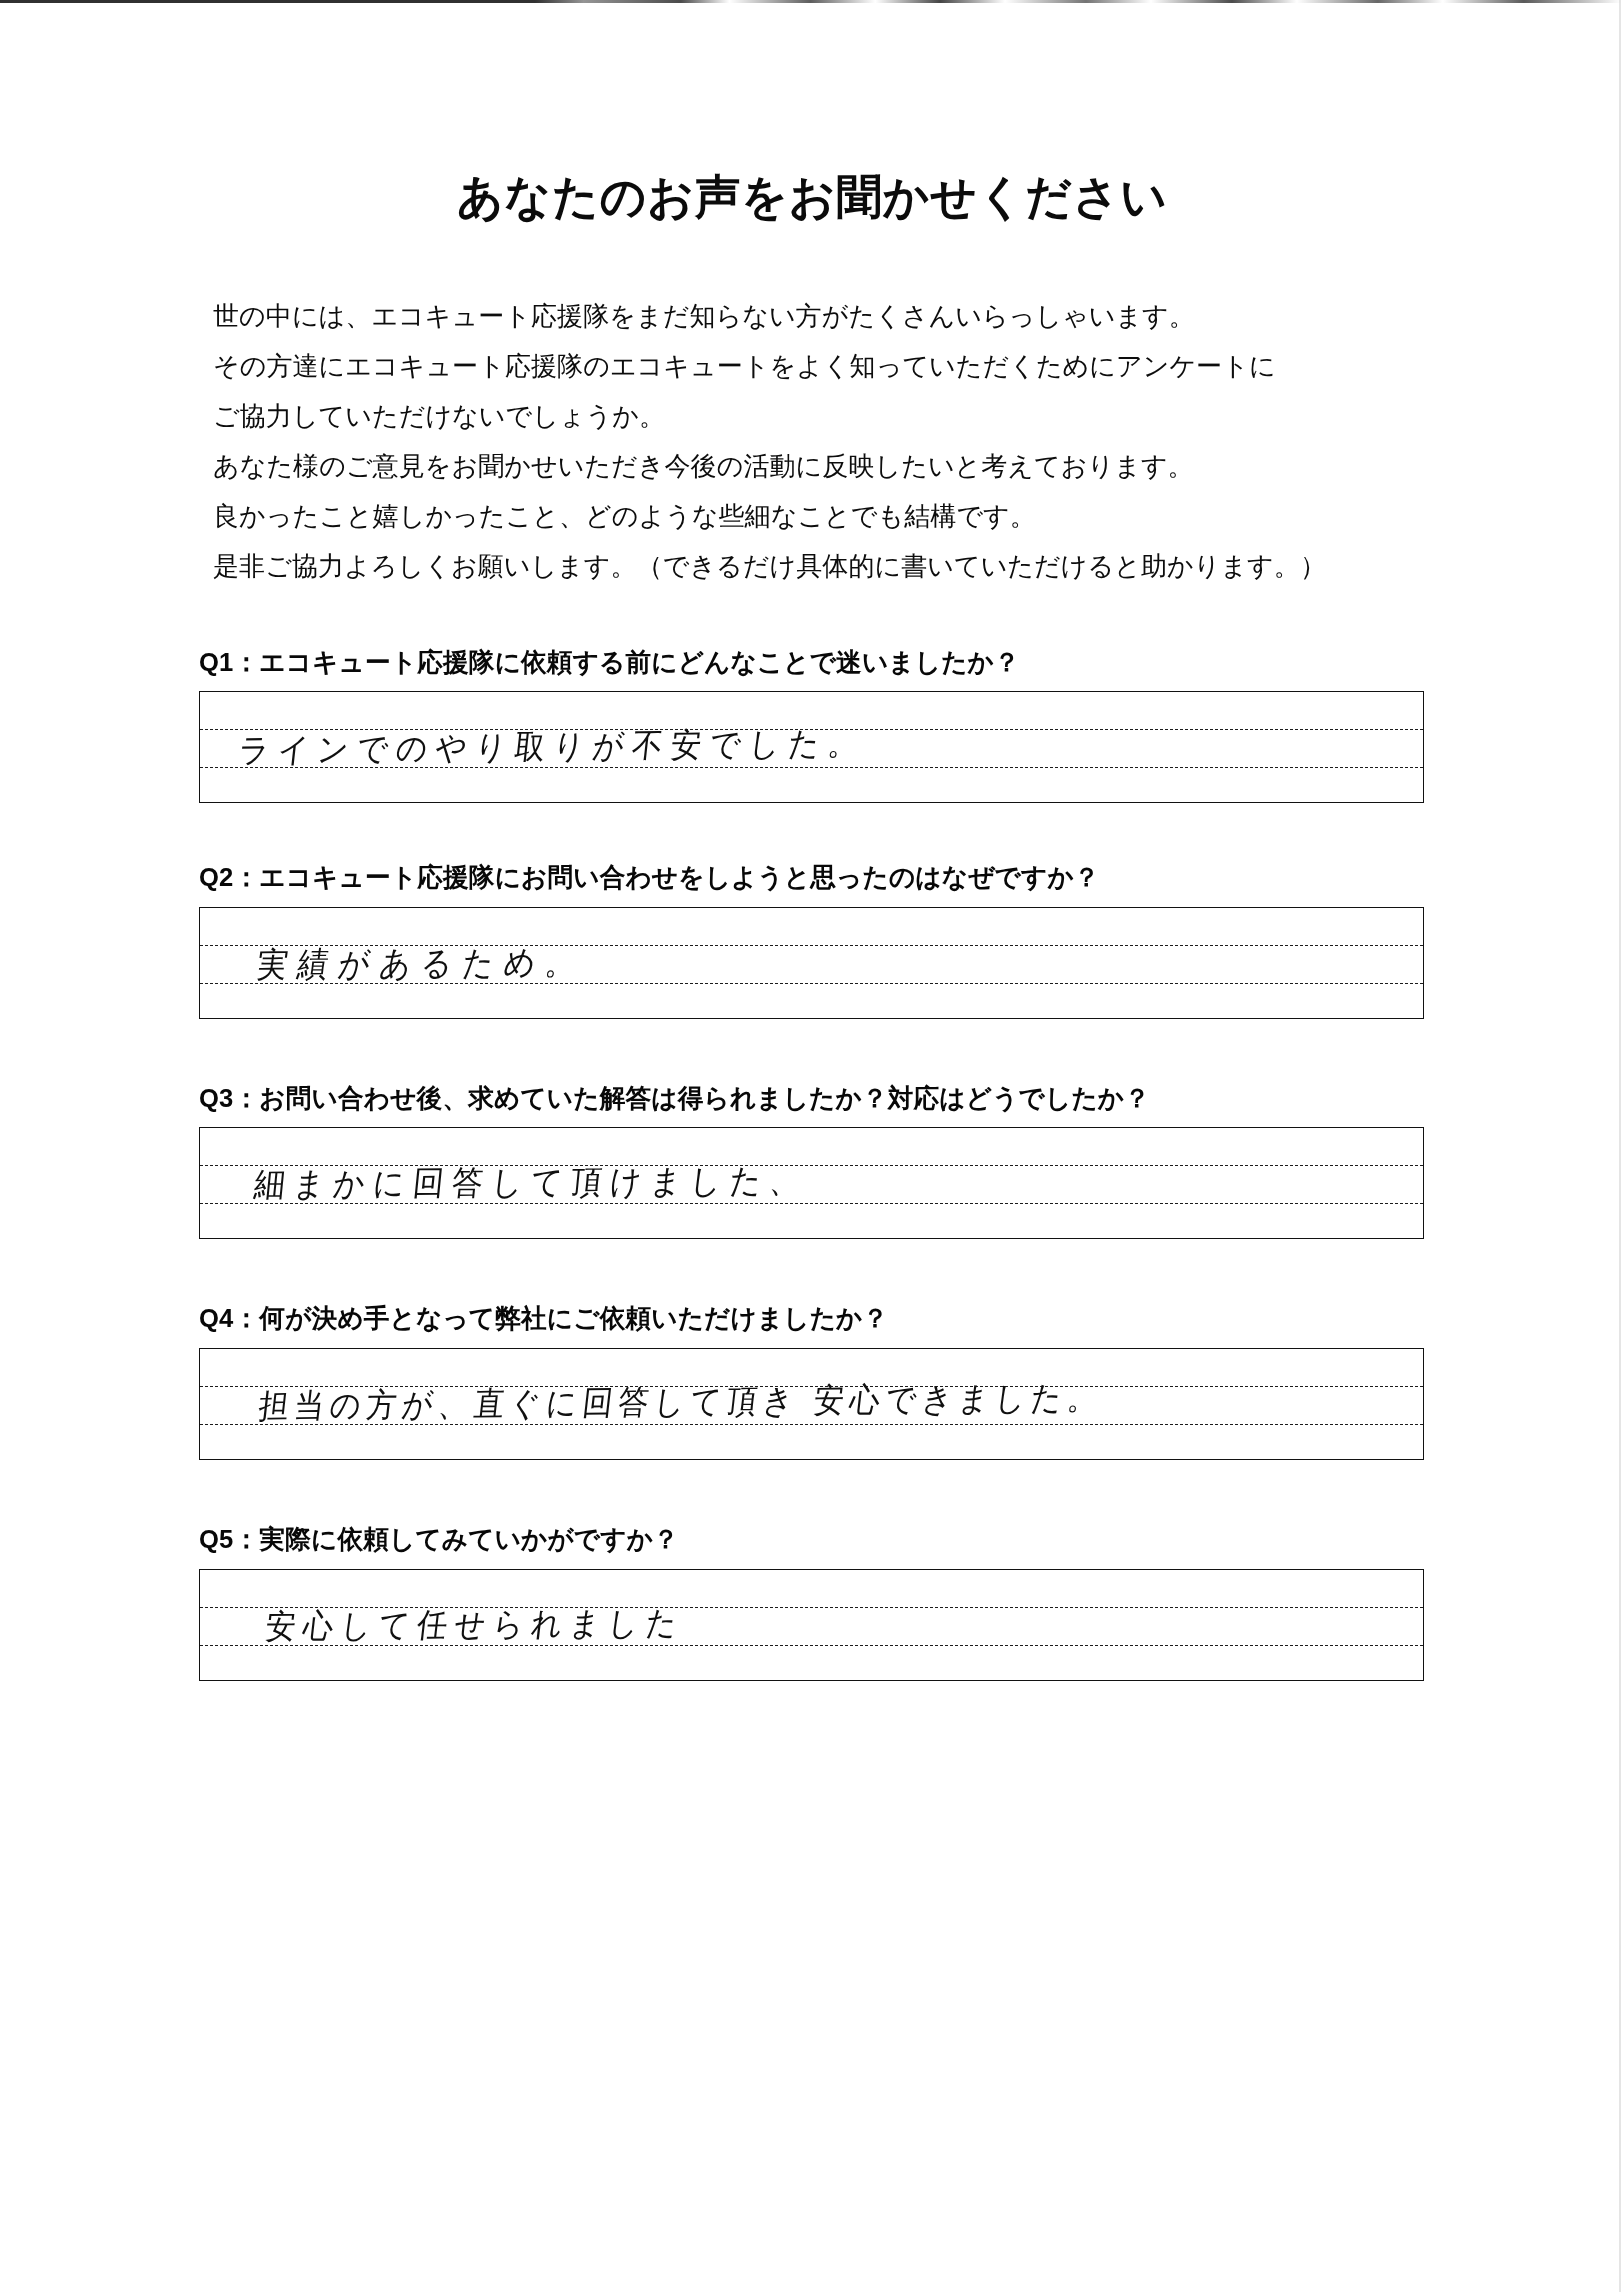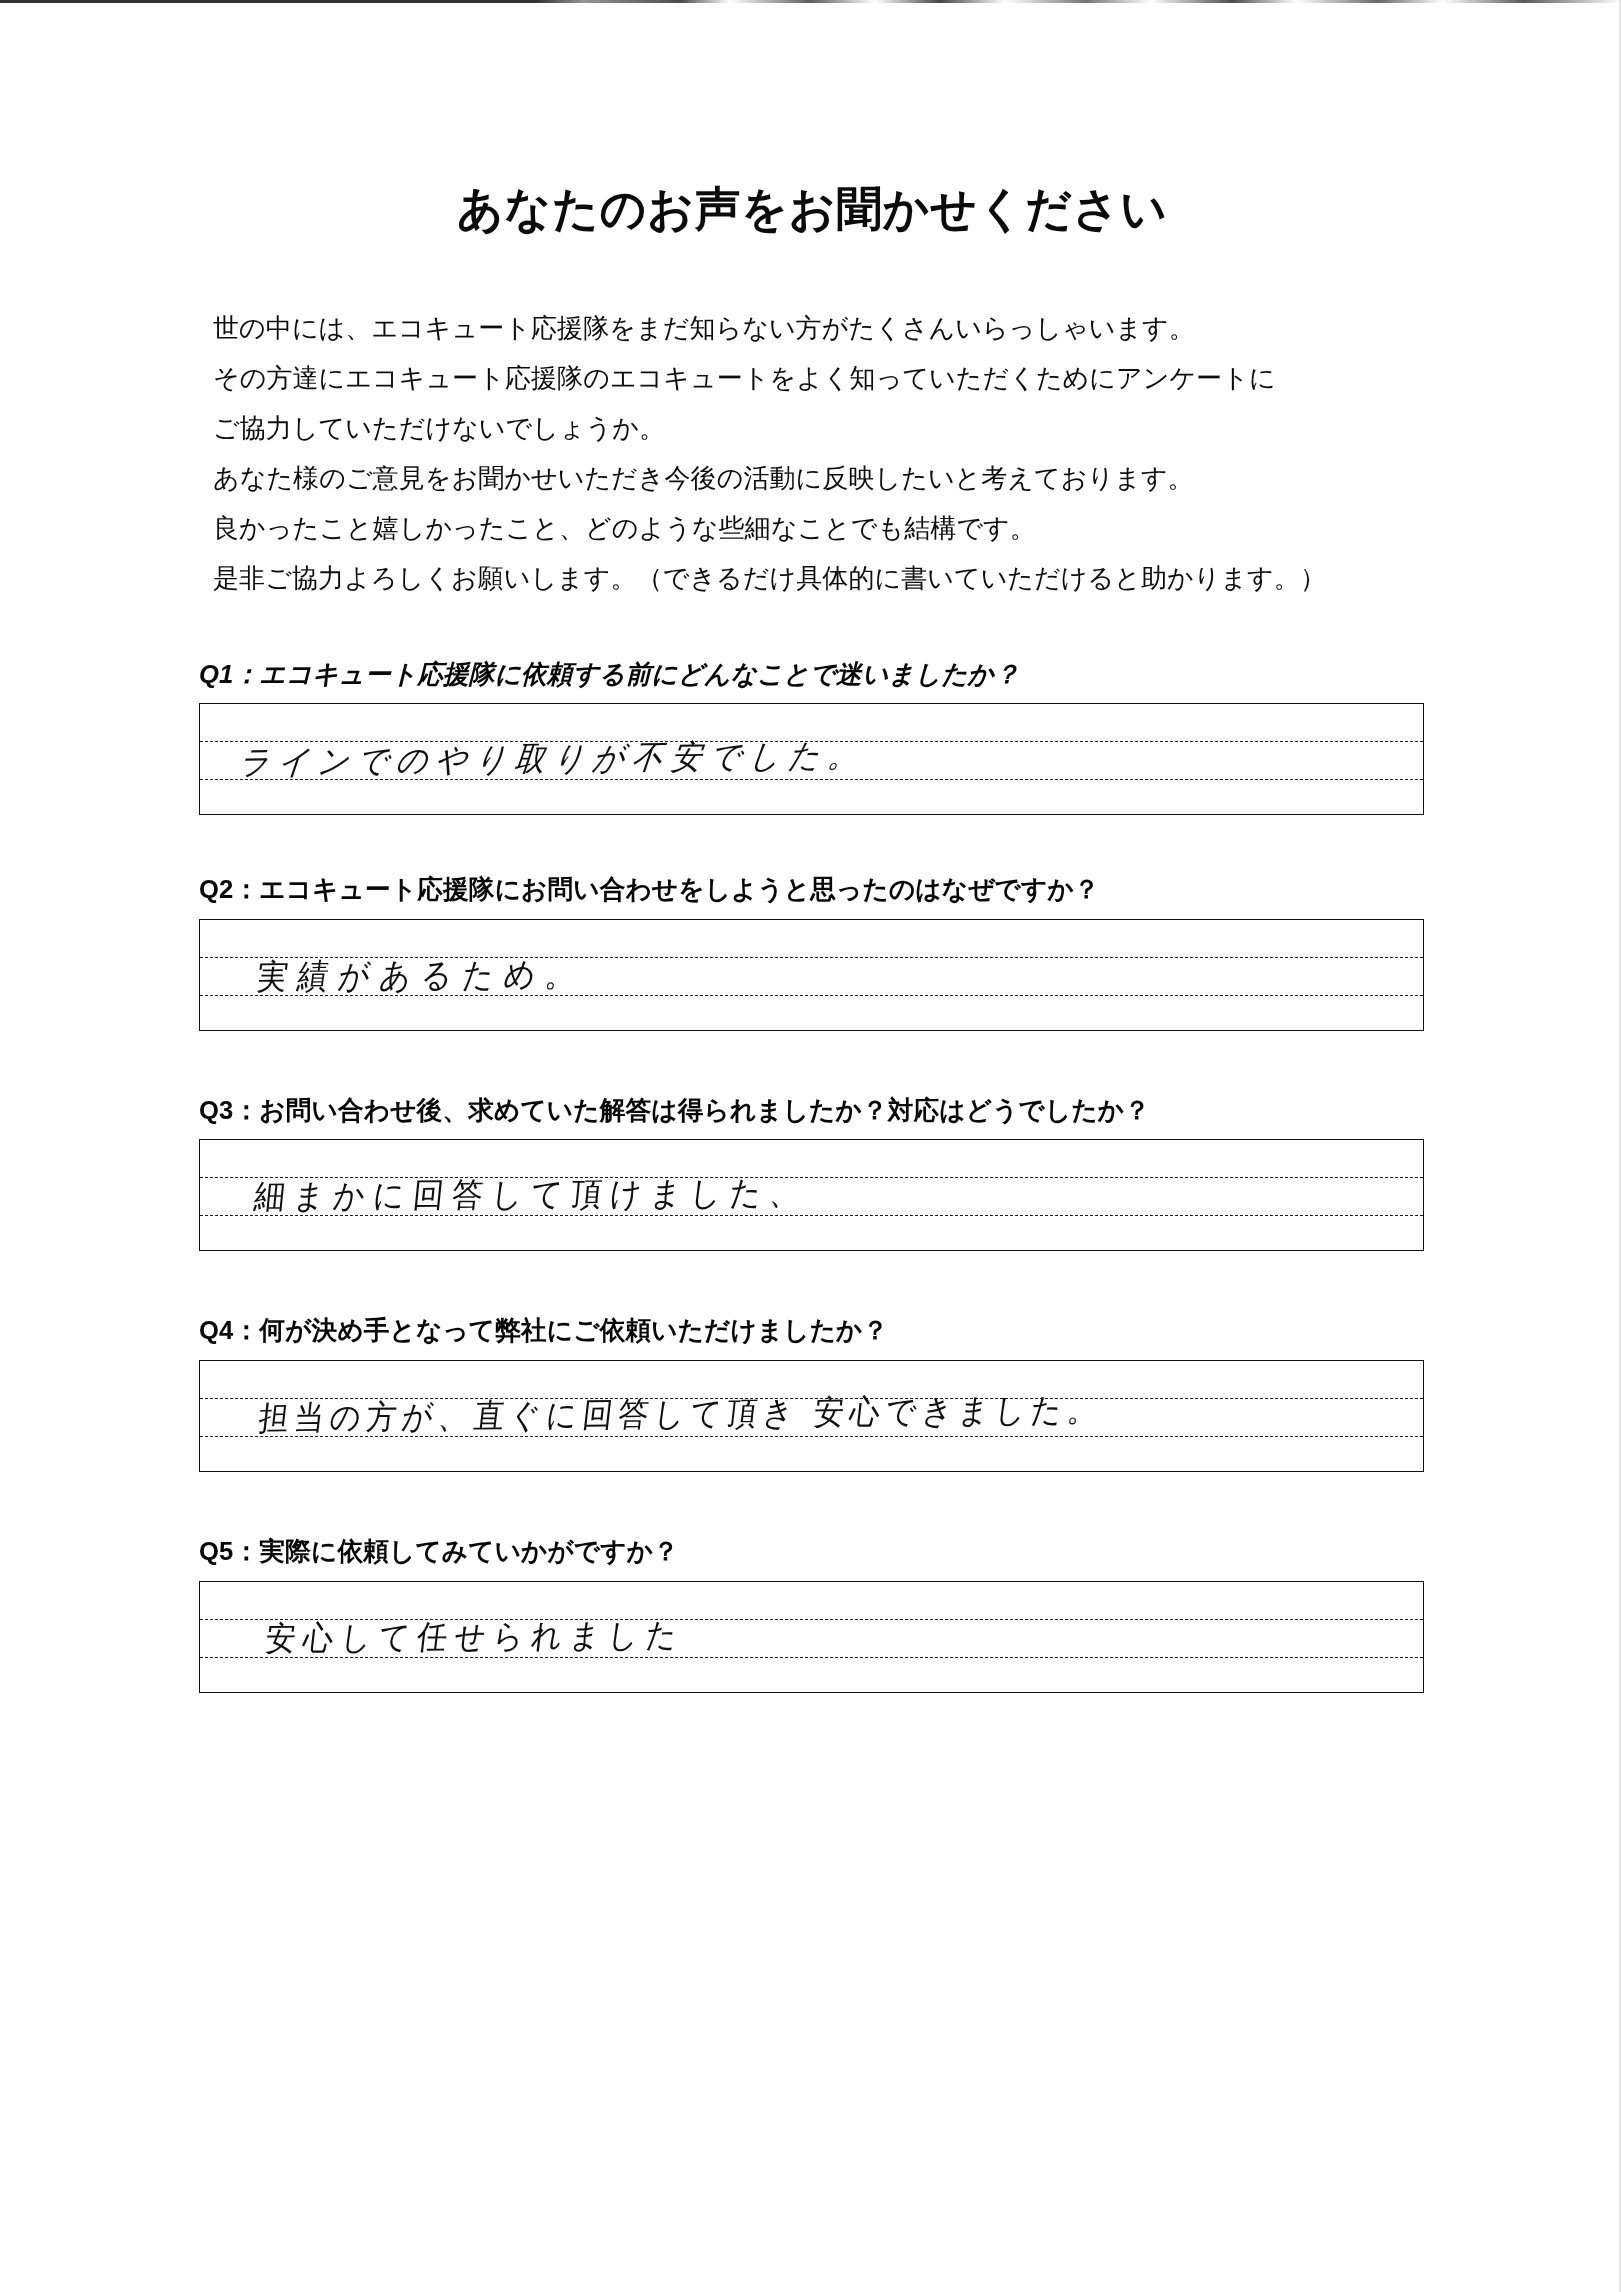--- a/index.html
+++ b/index.html
@@ -53,21 +53,21 @@
     top: 0;
     right: 0;
     width: 1.8px;
     height: 2293px;
     background: rgba(0,0,0,0.10);
   }
 
   .content {
     position: absolute;
     left: 199px;
-    top: 16px;
+    top: 4px;
     width: 1227px;
   }
 
   .doc-title {
     margin: 0;
     padding-top: 167px;
     text-align: center;
     font-size: 47px;
     line-height: 1.1;
     font-weight: bold;
@@ -85,21 +85,21 @@
     font-size: 26.4px;
     line-height: 50px;
     letter-spacing: 0.1px;
     white-space: nowrap;
     color: #0d0d0d;
     transform: scaleX(0.985);
     transform-origin: left center;
   }
 
   .qblock { margin-top: 0; }
-  .qblock.first { padding-top: 39px; font-style: italic; }
+  .qblock.first { padding-top: 39px; }
 
   .q-label {
     font-size: 26px;
     font-weight: bold;
     line-height: 36px;
     letter-spacing: 0.2px;
     white-space: nowrap;
     color: #080808;
     margin-bottom: 11.6px;
     transform: scaleX(0.985);

